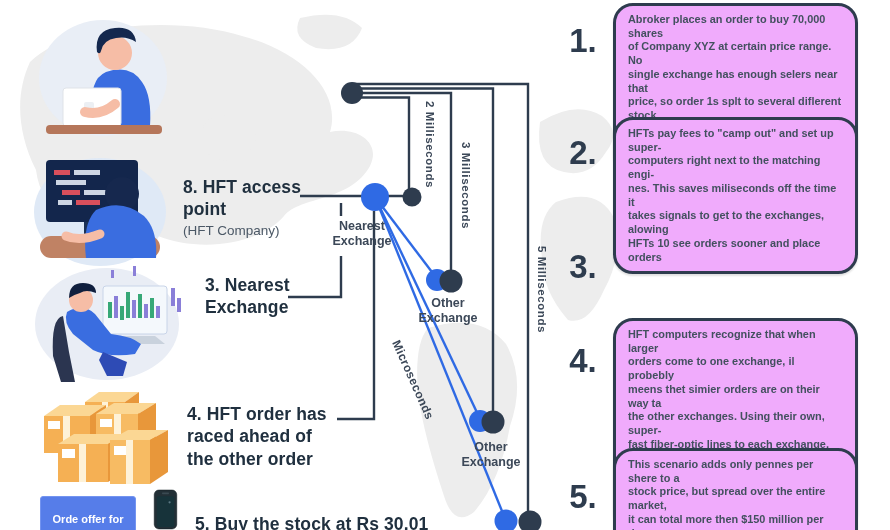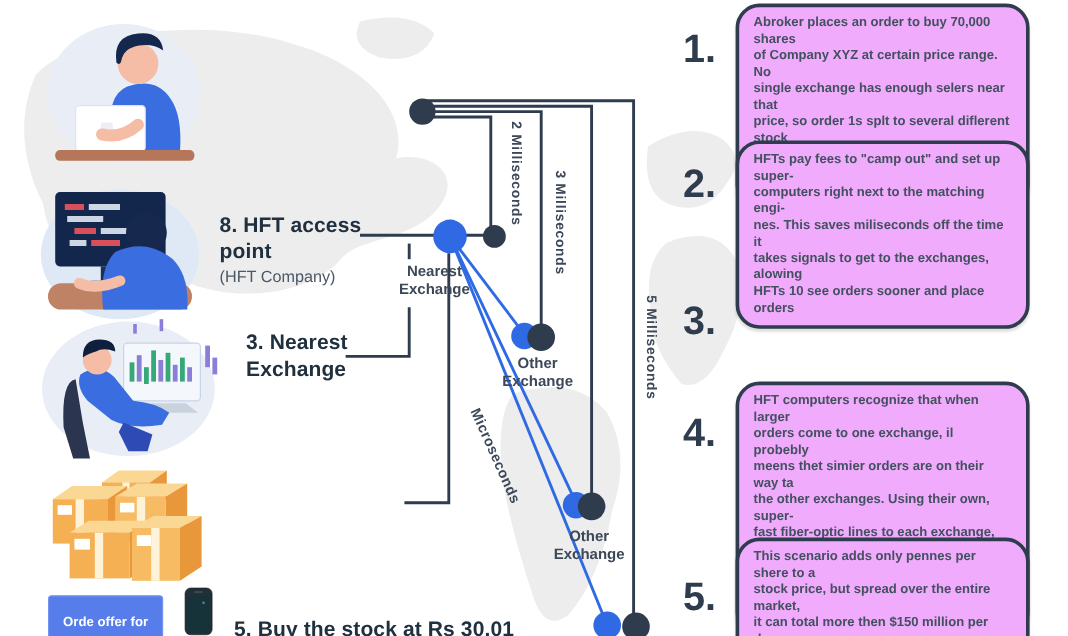--- a/index.html
+++ b/index.html
@@ -196,20 +196,23 @@
   </svg>
 
   <div class="offer ws">Orde offer for
 Rs 30.00</div>
 
   <div class="step ws" style="left:183px;top:176px;">8. HFT access
 point</div>
   <div class="step-sub" style="left:183px;top:223px;">(HFT Company)</div>
   <div class="step ws" style="left:185px;top:274px;margin-left:20px;">3. Nearest
 Exchange</div>
+  <div class="step ws" style="left:187px;top:403px;">4. HFT order has
+raced ahead of
+the other order</div>
   <div class="step ws" style="left:195px;top:513px;">5. Buy the stock at Rs 30.01</div>
 
   <div class="dlabel ws" style="left:308px;top:219px;width:68px;margin-left:20px;">Nearest
 Exchange</div>
   <div class="dlabel ws" style="left:410px;top:296px;width:76px;">Other
 Exchange</div>
   <div class="dlabel ws" style="left:452px;top:440px;width:78px;">Other
 Exchange</div>
 
   <div class="vlabel" style="left:424px;top:101px;">2 Milliseconds</div>

